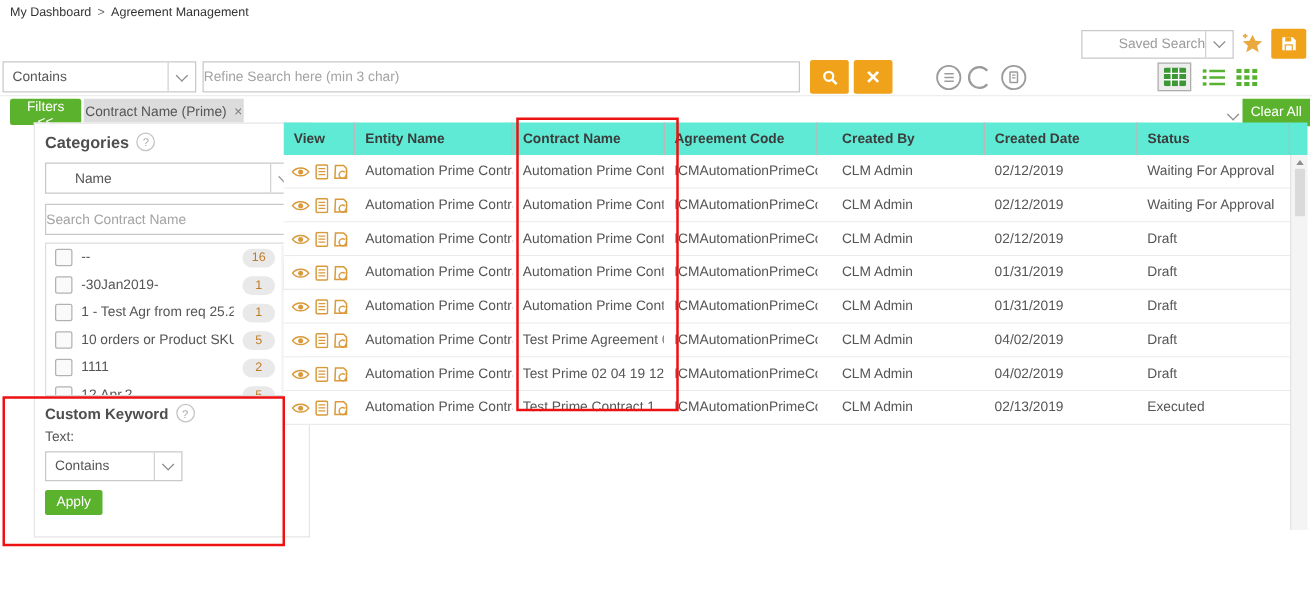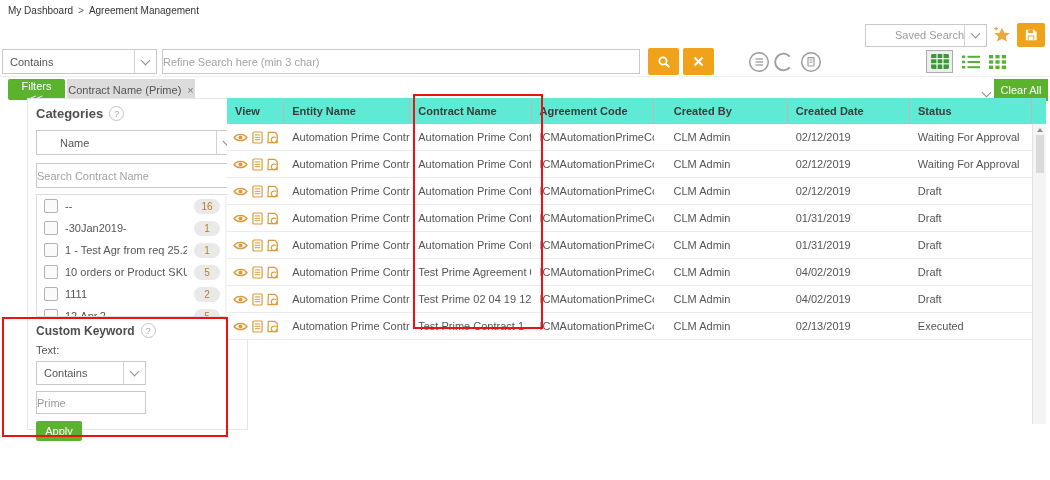--- a/index.html
+++ b/index.html
@@ -310,21 +310,20 @@
         <span class="sec-title">Custom Keyword</span>
         <span class="help">?</span>
       </div>
       <div class="ck-text-label">Text:</div>
       <div class="sel ck-sel">
         <span class="sel-label">Contains</span>
         <span class="sel-chev">
             <i class="chev"></i>
           </span>
       </div>
-      <input class="txt ck-input" value="Prime" style="">
       <button class="apply-btn">Apply</button>
     </div>
   </div>
 
   <div class="table">
     <div class="thead">
       <div class="th c-view">View</div>
       <div class="th c-entity">Entity Name</div>
       <div class="th c-contract">Contract Name</div>
       <div class="th c-code">Agreement Code</div>

